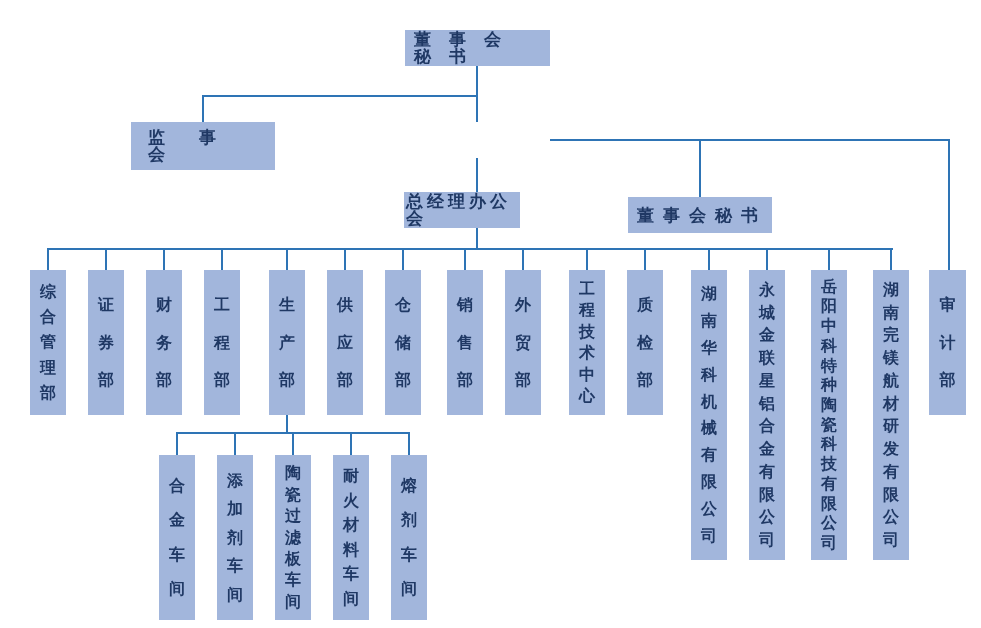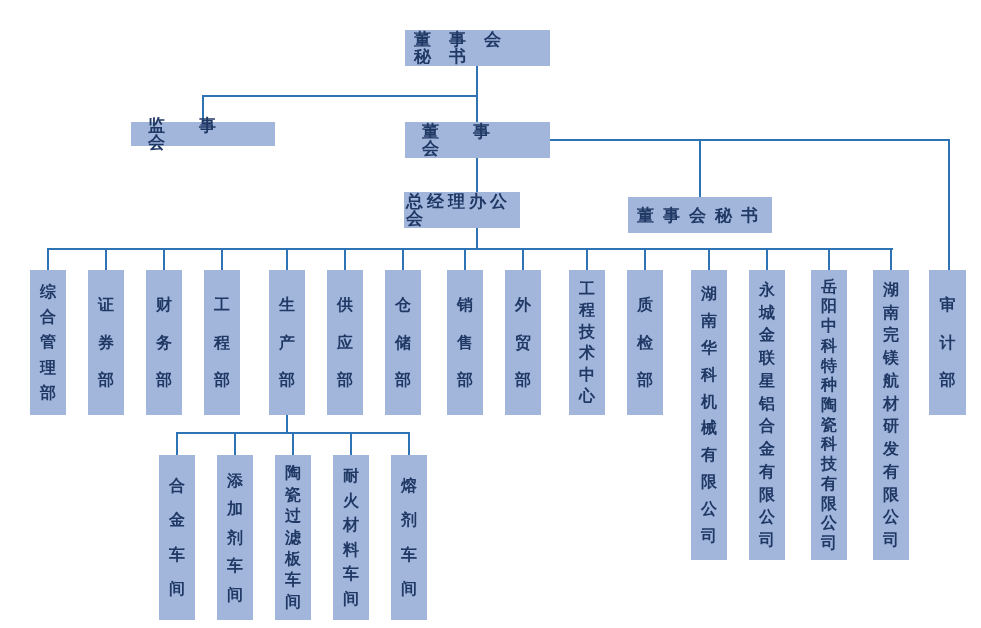--- a/index.html
+++ b/index.html
@@ -64,27 +64,24 @@
   <div class="vline" style="left:176px; top:432px; height:23px;"></div>
   <div class="vline" style="left:234px; top:432px; height:23px;"></div>
   <div class="vline" style="left:292px; top:432px; height:23px;"></div>
   <div class="vline" style="left:350px; top:432px; height:23px;"></div>
   <div class="vline" style="left:408px; top:432px; height:23px;"></div>
 
   <div class="hbox" style="left:405px; top:30px; width:145px; height:36px;">
     <span class="sp4">董事会秘书</span>
   </div>
 
-  <div class="hbox" style="left:131px; top:122px; width:144px; height:24px;">
+  <div class="hbox" style="left:131px; top:122px; width:144px; height:48px;">
     <span class="sp3">监事会</span>
   </div>
 
-  <div class="hbox" style="left:405px; top:122px; width:145px; height:36px;">
-    <span class="sp3">董事会</span>
-  </div>
 
   <div class="hbox" style="left:404px; top:192px; width:116px; height:36px;">
     <span class="sp6">总经理办公会</span>
   </div>
 
   <div class="hbox" style="left:628px; top:197px; width:144px; height:36px;">
     <span class="sp5">董事会秘书</span>
   </div>
 
   <div class="vbox" style="left:30px;  top:270px; width:36px; height:145px;">

